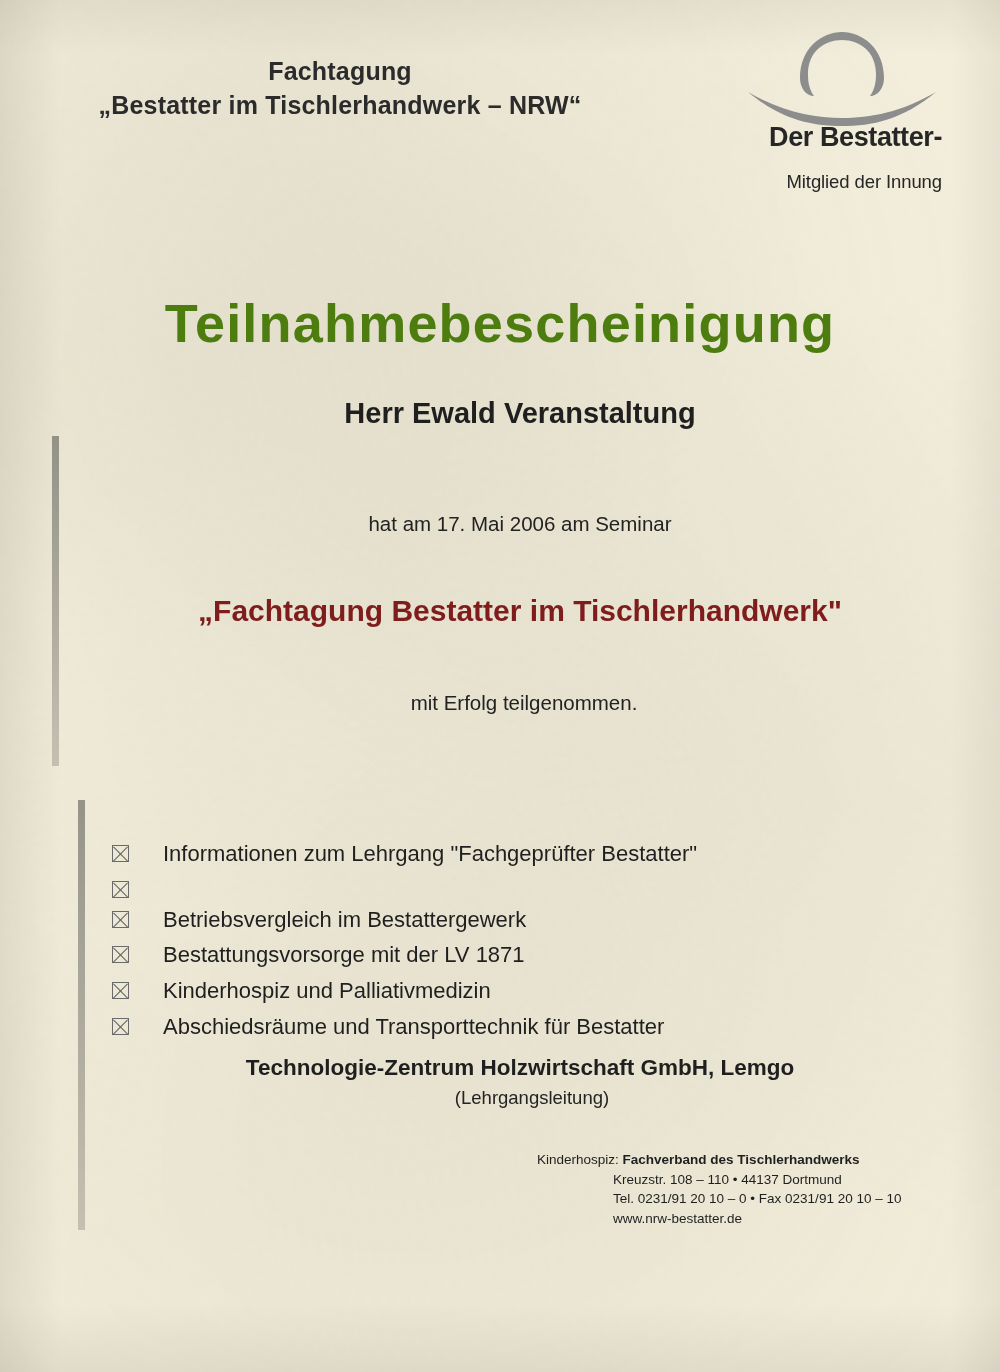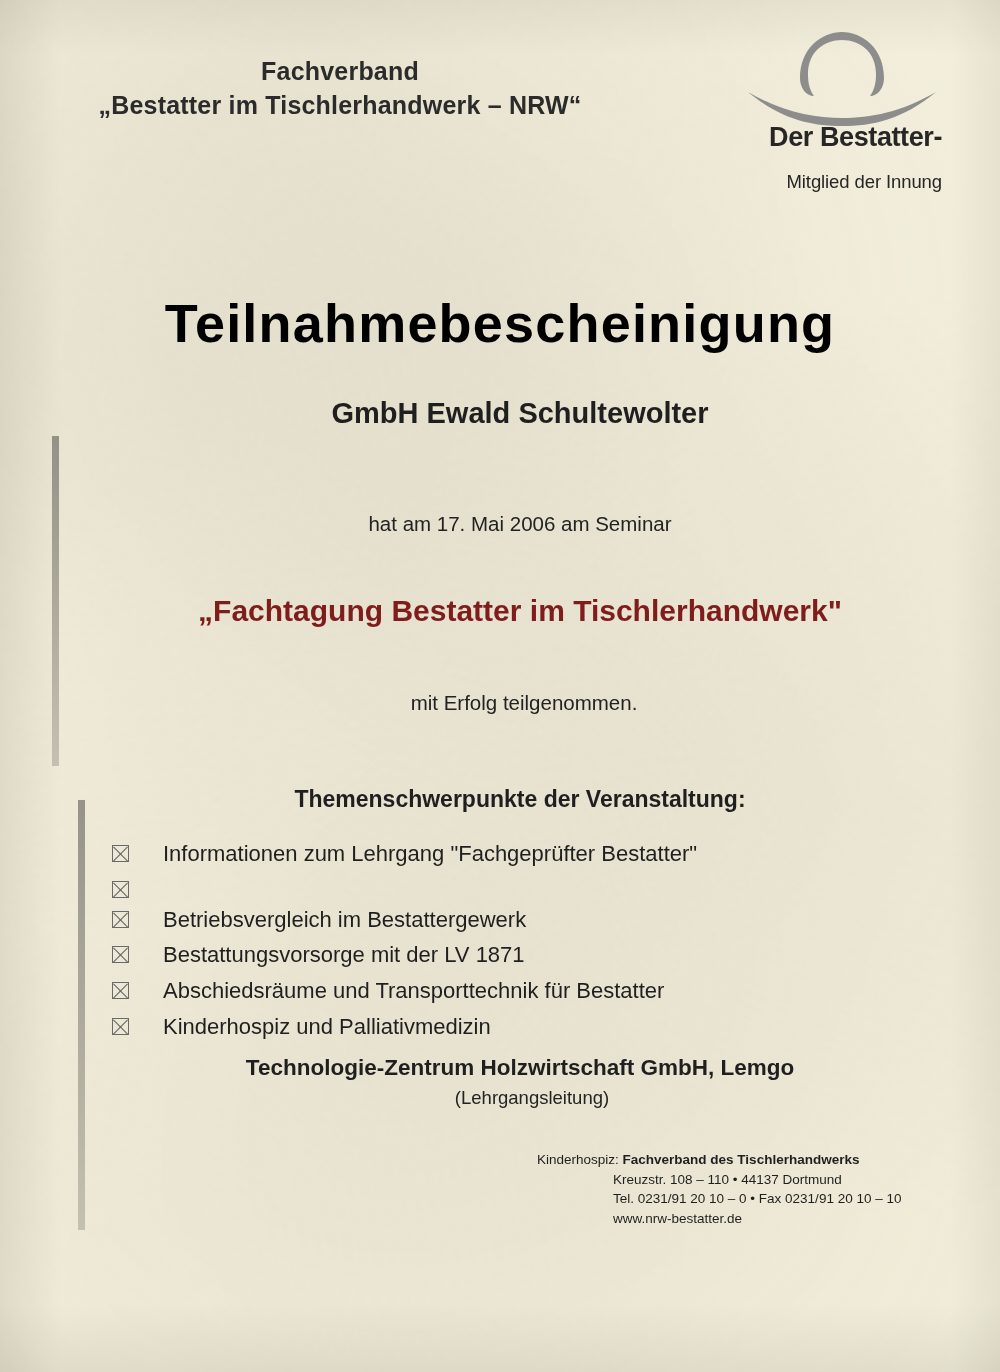--- a/index.html
+++ b/index.html
@@ -102,21 +102,21 @@
   .bar-b { left: 78px; top: 800px; height: 430px; }
 
   
   .title {
     position: absolute;
     left: 0; right: 0;
     top: 292px;
     text-align: center;
     font-size: 54px;
     font-weight: bold;
-    color: #000000;
+    color: #4d7c0f;
     letter-spacing: 1.2px;
   }
   .recipient {
     position: absolute;
     left: 0; right: 0;
     top: 397px;
     text-align: center;
     font-size: 29px;
     font-weight: bold;
     color: #1f1f1f;
@@ -236,66 +236,65 @@
   .footer .rest { margin-left: 76px; }
 </style>
 </head>
 <body>
 
 <div class="page">
   <div class="mottle"></div>
   <div class="edge-shade"></div>
 
   <div class="fachgruppe">
-    <span>Fachverband</span>
+    <span>Fachtagung</span>
     <span class="l2">„Bestatter im Tischlerhandwerk – NRW“</span>
   </div>
 
   <div class="logo-block">
     <svg class="logo-mark" viewBox="0 0 200 100">
       <path d="M58,52 C58,22 80,6 100,6 C120,6 142,22 142,52 C142,62 136,70 128,70 C134,62 134,52 134,48 C134,26 118,14 100,14 C82,14 66,26 66,48 C66,52 66,62 72,70 C64,70 58,62 58,52 Z" fill="#8d8d8d"></path>
       <path d="M6,66 C40,86 72,92 100,92 C128,92 160,86 194,66 C160,94 130,100 100,100 C70,100 40,94 6,66 Z" fill="#8d8d8d"></path>
     </svg>
     <div class="logo-title">Der Bestatter-</div>
     <div class="logo-sub">Mitglied der Innung</div>
   </div>
 
   <div class="bar bar-a"></div>
   <div class="bar bar-b"></div>
 
   <div class="title">Teilnahmebescheinigung</div>
-  <div class="recipient">GmbH Ewald Schultewolter</div>
+  <div class="recipient">Herr Ewald Veranstaltung</div>
   <div class="line-date">hat am 17. Mai 2006 am Seminar</div>
   <div class="seminar">„Fachtagung Bestatter im Tischlerhandwerk"</div>
   <div class="line-success">mit Erfolg teilgenommen.</div>
-  <div class="topics-heading">Themenschwerpunkte der Veranstaltung:</div>
 
   <div class="topics">
     <div class="topic-row">
       <span class="checkbox"></span>
       <span class="topic-text">Informationen zum Lehrgang "Fachgeprüfter Bestatter"</span>
     </div>
     <div class="topic-row">
       <span class="checkbox"></span>
     </div>
     <div class="topic-row">
       <span class="checkbox"></span>
       <span class="topic-text">Betriebsvergleich im Bestattergewerk</span>
     </div>
     <div class="topic-row">
       <span class="checkbox"></span>
       <span class="topic-text">Bestattungsvorsorge mit der LV 1871</span>
     </div>
     <div class="topic-row">
       <span class="checkbox"></span>
+      <span class="topic-text">Kinderhospiz und Palliativmedizin</span>
+    </div>
+    <div class="topic-row">
+      <span class="checkbox"></span>
       <span class="topic-text">Abschiedsräume und Transporttechnik für Bestatter</span>
-    </div>
-    <div class="topic-row">
-      <span class="checkbox"></span>
-      <span class="topic-text">Kinderhospiz und Palliativmedizin</span>
     </div>
   </div>
 
   <div class="org">Technologie-Zentrum Holzwirtschaft GmbH, Lemgo</div>
   <div class="org-sub">(Lehrgangsleitung)</div>
 
   <div class="footer">
     <div class="row1">
       <span class="lbl">Kinderhospiz:</span>
       <span class="org-name">Fachverband des Tischlerhandwerks</span>

